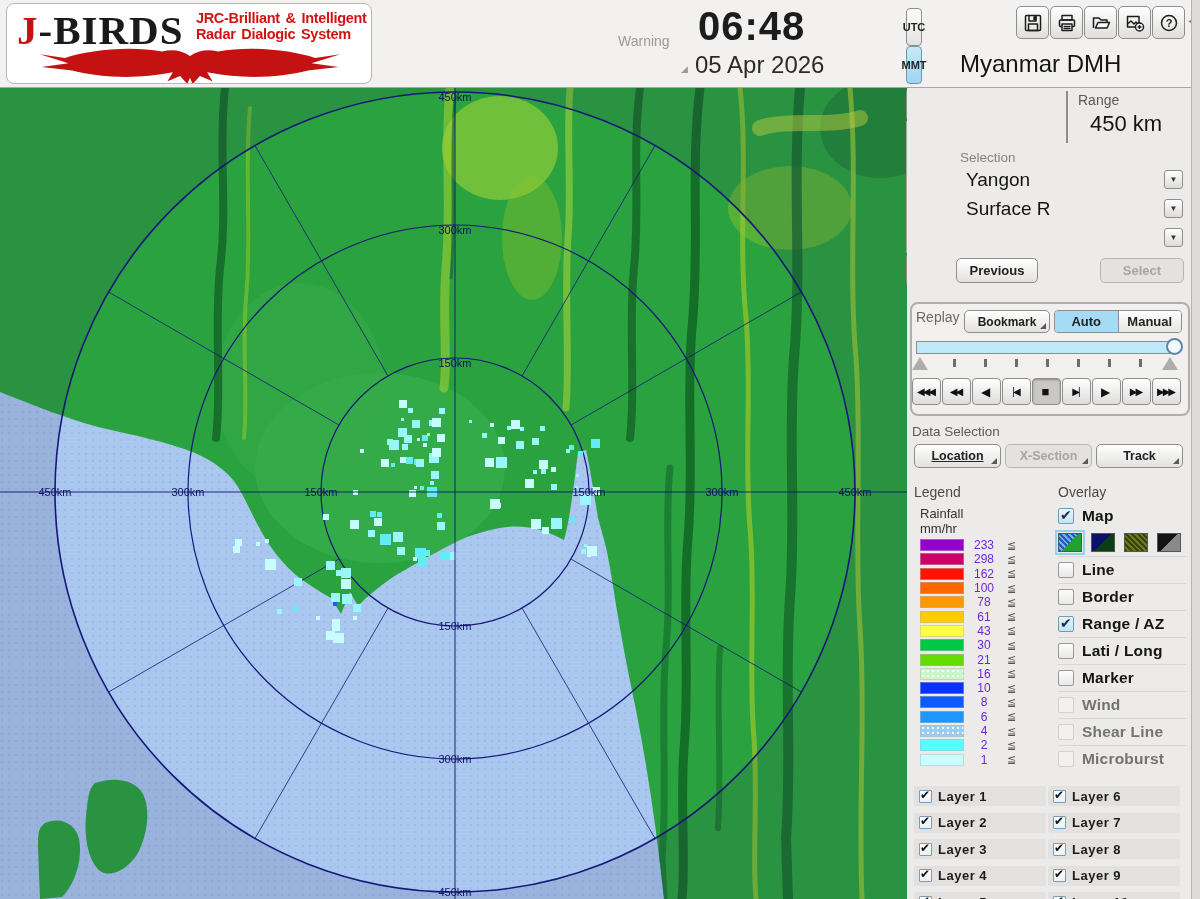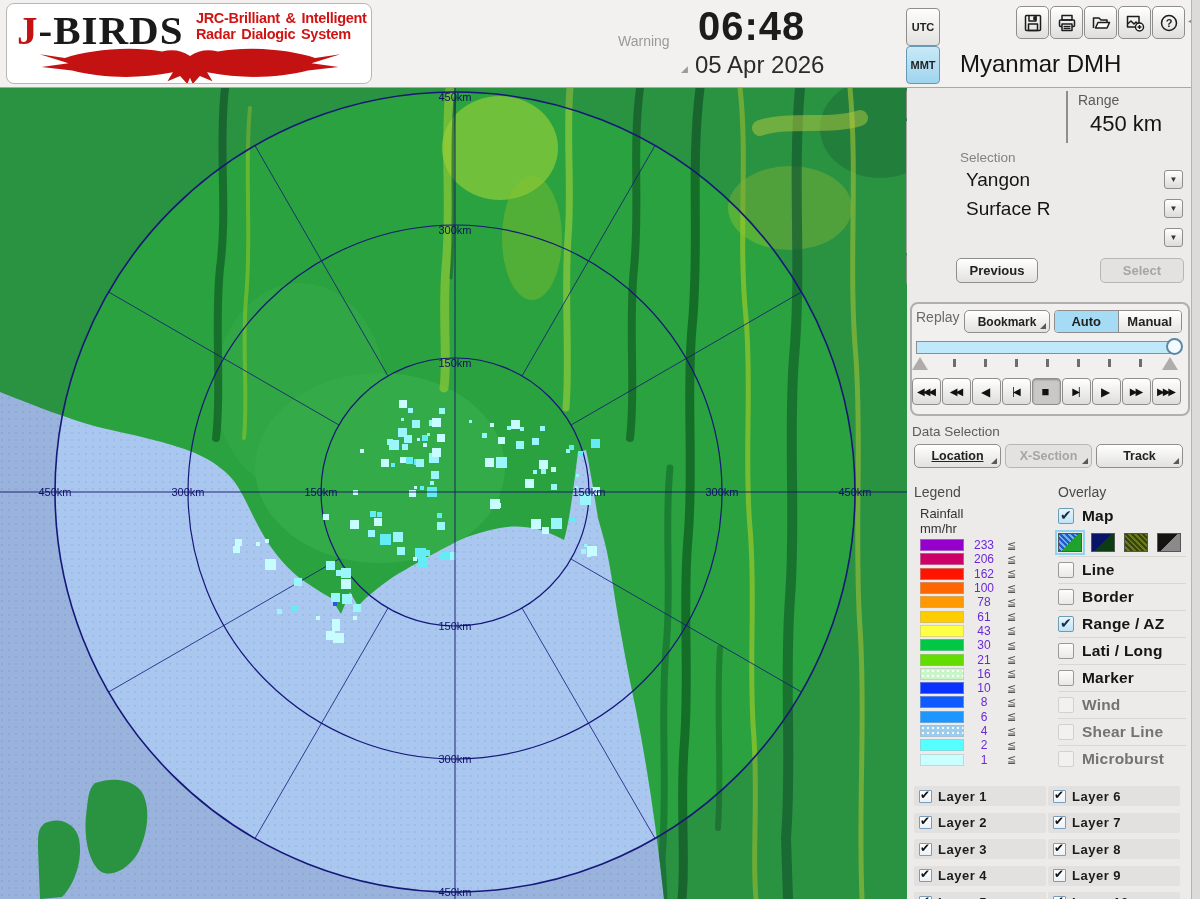--- a/index.html
+++ b/index.html
@@ -14,21 +14,21 @@
   #logo-box{position:absolute;left:6px;top:3px;width:366px;height:81px;background:#fff;border:1px solid #b8b7b5;border-radius:8px;overflow:hidden;}
   #logo-row{position:absolute;left:10px;top:2px;white-space:nowrap;}
   #logo-title{font-family:"Liberation Serif","DejaVu Serif",serif;font-weight:bold;font-size:41px;color:#1a1a1a;letter-spacing:1px;}
   #logo-title .j{color:#c41212;}
   #logo-tag{display:inline-block;vertical-align:top;margin-left:8px;margin-top:4px;color:#d01414;font-weight:bold;font-size:14.5px;line-height:16px;letter-spacing:-0.3px;word-spacing:2px;}
   #eagle{position:absolute;left:8px;top:44px;width:350px;height:36px;}
   #warning-label{position:absolute;left:618px;top:33px;font-size:14px;color:#9b9a98;}
   #clock-time{position:absolute;left:698px;top:4px;font-size:40px;font-weight:bold;color:#1c1c1c;letter-spacing:1px;}
   #date-caret{position:absolute;left:681px;top:64px;font-size:9px;color:#9b9a98;}
   #clock-date{position:absolute;left:695px;top:51px;font-size:24px;color:#2b2b2b;}
-  .clock-btn{position:absolute;left:906px;width:34px;height:38px;border:1px solid #8f8e8c;border-radius:4px;font-size:11px;font-weight:bold;color:#222;display:flex;align-items:center;justify-content:center;background:linear-gradient(#fdfdfc,#e3e2e0);cursor:pointer;}
+  .clock-btn{position:absolute;left:906px;width:16px;height:38px;border:1px solid #8f8e8c;border-radius:4px;font-size:11px;font-weight:bold;color:#222;display:flex;align-items:center;justify-content:center;background:linear-gradient(#fdfdfc,#e3e2e0);cursor:pointer;}
   .clock-btn.active{background:linear-gradient(#c8e9f8,#9fd4ef);border-color:#6899b4;}
   #toolbar{position:absolute;left:1016px;top:6px;display:flex;gap:1px;}
   .tool-btn{width:33px;height:33px;border:1px solid #8f8e8c;border-radius:5px;background:linear-gradient(#ffffff,#dfdedc);display:flex;align-items:center;justify-content:center;cursor:pointer;}
   #collapse-arrow{position:absolute;left:1188px;top:15px;font-size:10px;color:#8a8988;}
   
   #map{position:absolute;left:0;top:88px;width:907px;height:811px;background:#a9c7ef;border-right:1px solid #8f8e8c;cursor:crosshair;}
   
   #zoomctl{position:absolute;left:906px;top:88px;width:34px;height:198px;}
   .zoom-btn{position:absolute;left:0;width:34px;height:33px;border:1px solid #8f8e8c;border-radius:4px;background:linear-gradient(#ffffff,#e0dfdd);display:flex;align-items:center;justify-content:center;cursor:pointer;}
   #zoom-track{position:absolute;left:0;top:33px;width:34px;height:132px;background:#e3e2e0;border:1px solid #a5a4a2;border-top:none;border-bottom:none;}
@@ -473,21 +473,21 @@
     <span>Rainfall</span><br><span>mm/hr</span>
   </div>
   <div id="legend-rows">
       <div class="lg-row">
         <span class="lg-sw" style="background: rgb(149, 0, 204);"></span>
         <span class="lg-val">233</span>
         <span class="lg-le">≦</span>
       </div>
       <div class="lg-row">
         <span class="lg-sw" style="background: rgb(204, 0, 102);"></span>
-        <span class="lg-val">206</span>
+        <span class="lg-val">298</span>
         <span class="lg-le">≦</span>
       </div>
       <div class="lg-row">
         <span class="lg-sw" style="background: rgb(255, 20, 0);"></span>
         <span class="lg-val">162</span>
         <span class="lg-le">≦</span>
       </div>
       <div class="lg-row">
         <span class="lg-sw" style="background: rgb(255, 102, 0);"></span>
         <span class="lg-val">100</span>

